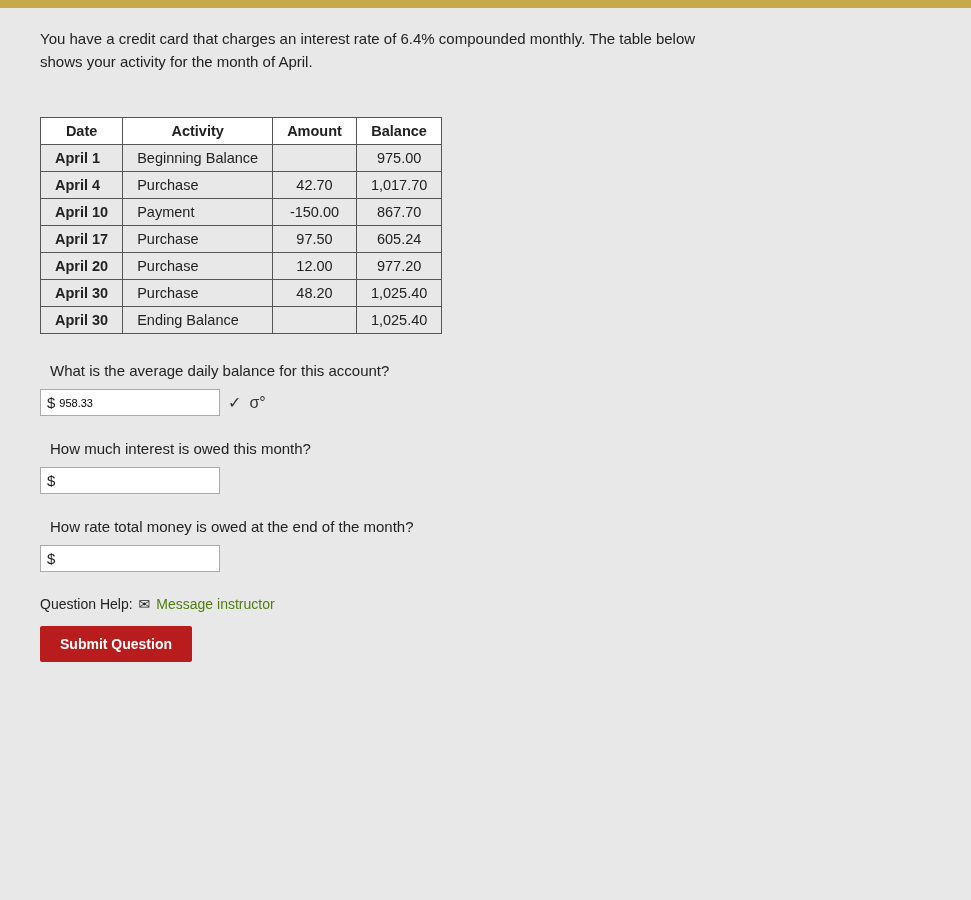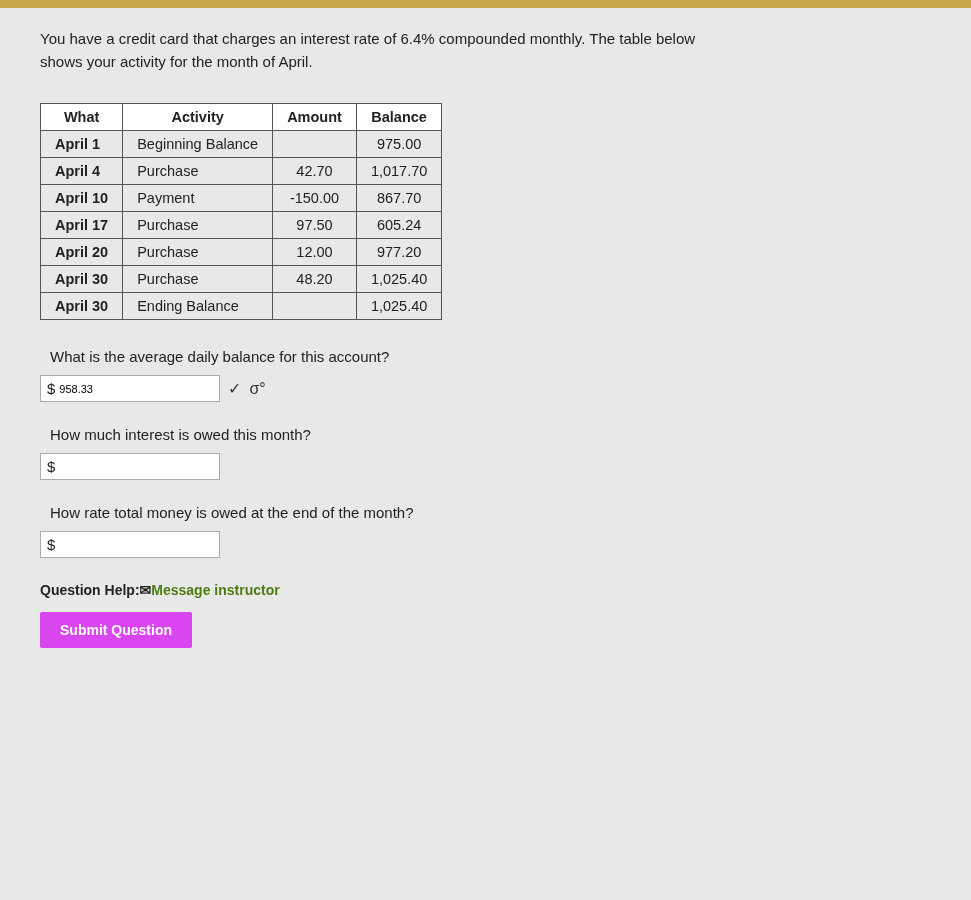--- a/index.html
+++ b/index.html
@@ -20,21 +20,21 @@
 
     .top-bar {
       background-color: #c8a84b;
       height: 8px;
       margin: -30px -40px 20px -40px;
     }
 
     .intro-text {
       font-size: 15px;
       line-height: 1.5;
-      margin-bottom: 30px;
+      margin-bottom: 44px;
       max-width: 680px;
     }
 
     .table-wrapper {
       margin-bottom: 28px;
     }
 
     table {
       border-collapse: collapse;
       font-size: 14.5px;
@@ -109,31 +109,30 @@
     .sigma-icon {
       font-size: 16px;
       color: #333;
     }
 
     .question-help {
       font-size: 14px;
       margin-bottom: 14px;
       display: flex;
       align-items: center;
-      gap: 0;
-      font-weight: bold;
+      gap: 6px;
     }
 
     .question-help a {
       color: #4d7c0f;
       text-decoration: none;
     }
 
     .submit-btn {
-      background-color: #d946ef;
+      background-color: #b91c1c;
       color: #fff;
       border: none;
       padding: 10px 20px;
       font-size: 14px;
       font-weight: bold;
       cursor: pointer;
       border-radius: 2px;
     }
 
     .section-spacing {
@@ -146,21 +145,21 @@
 
 
 <div class="top-bar"></div>
 
 <p class="intro-text">You have a credit card that charges an interest rate of 6.4% compounded monthly. The table below shows your activity for the month of April.</p>
 
 <div class="table-wrapper">
   <table>
     <thead>
       <tr>
-        <th>What</th>
+        <th>Date</th>
         <th>Activity</th>
         <th>Amount</th>
         <th>Balance</th>
       </tr>
     </thead>
     <tbody id="table-body">
     <tr>
           <td>April 1</td>
           <td>Beginning Balance</td>
           <td></td>

